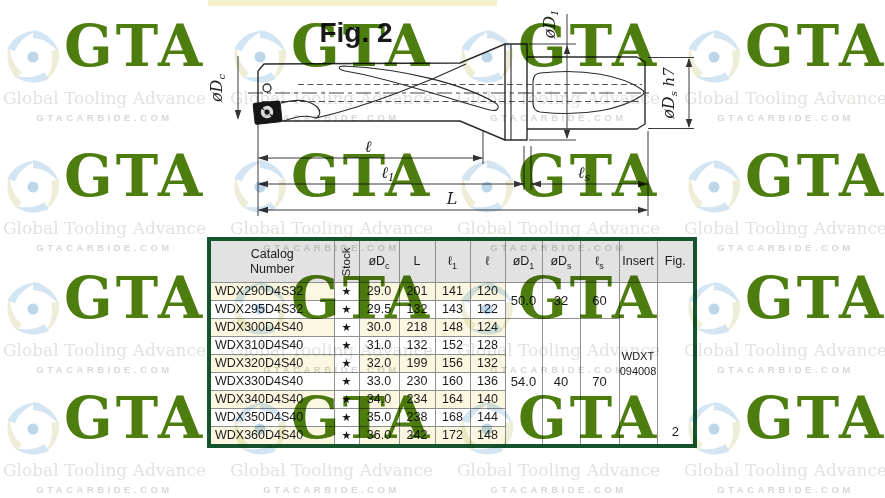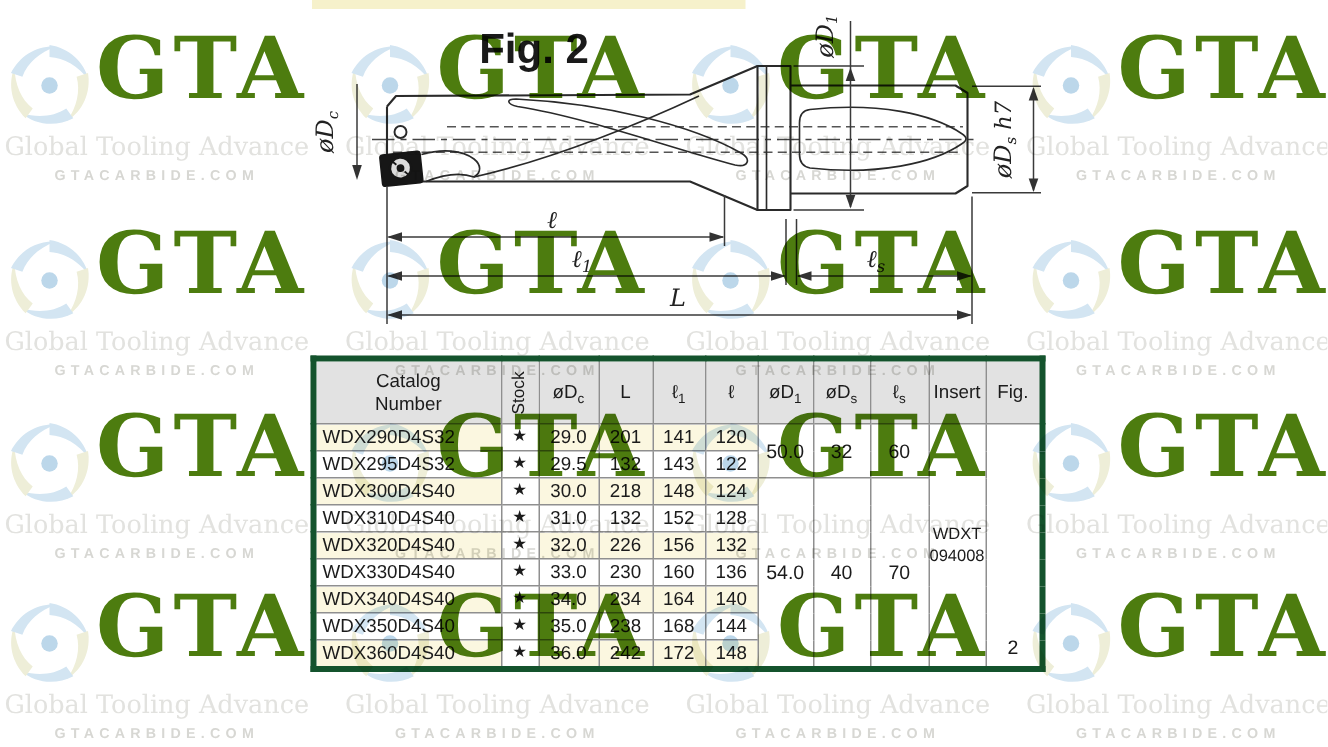--- a/index.html
+++ b/index.html
@@ -190,21 +190,21 @@
           <td class="stock">★</td>
           <td class="num">31.0</td>
           <td class="num">132</td>
           <td class="num">152</td>
           <td class="num">128</td>
         </tr>
         <tr>
           <td class="cat band">WDX320D4S40</td>
           <td class="stock">★</td>
           <td class="num band">32.0</td>
-          <td class="num band">226</td>
+          <td class="num band">199</td>
           <td class="num band">156</td>
           <td class="num band">132</td>
         </tr>
         <tr>
           <td class="cat">WDX330D4S40</td>
           <td class="stock">★</td>
           <td class="num">33.0</td>
           <td class="num">230</td>
           <td class="num">160</td>
           <td class="num">136</td>

